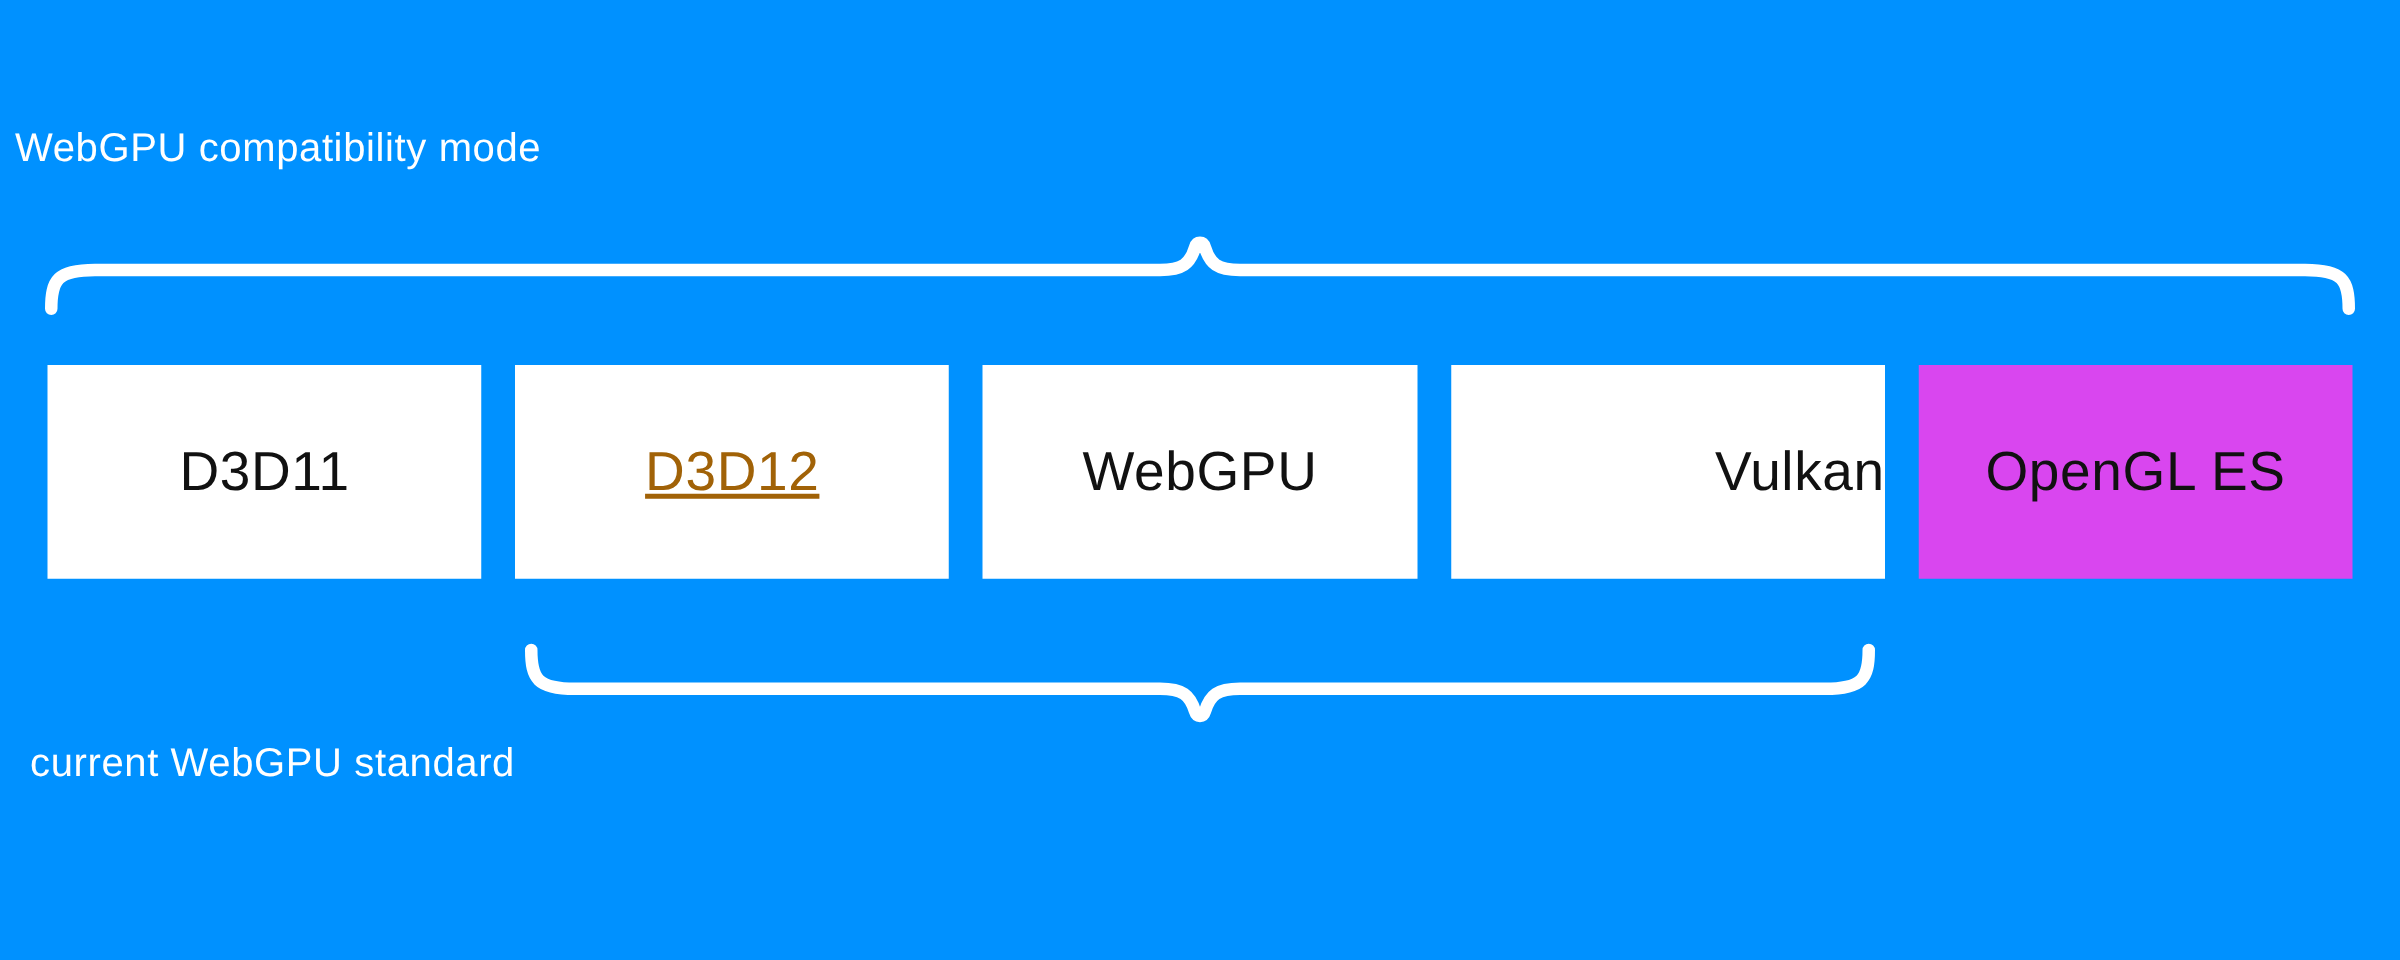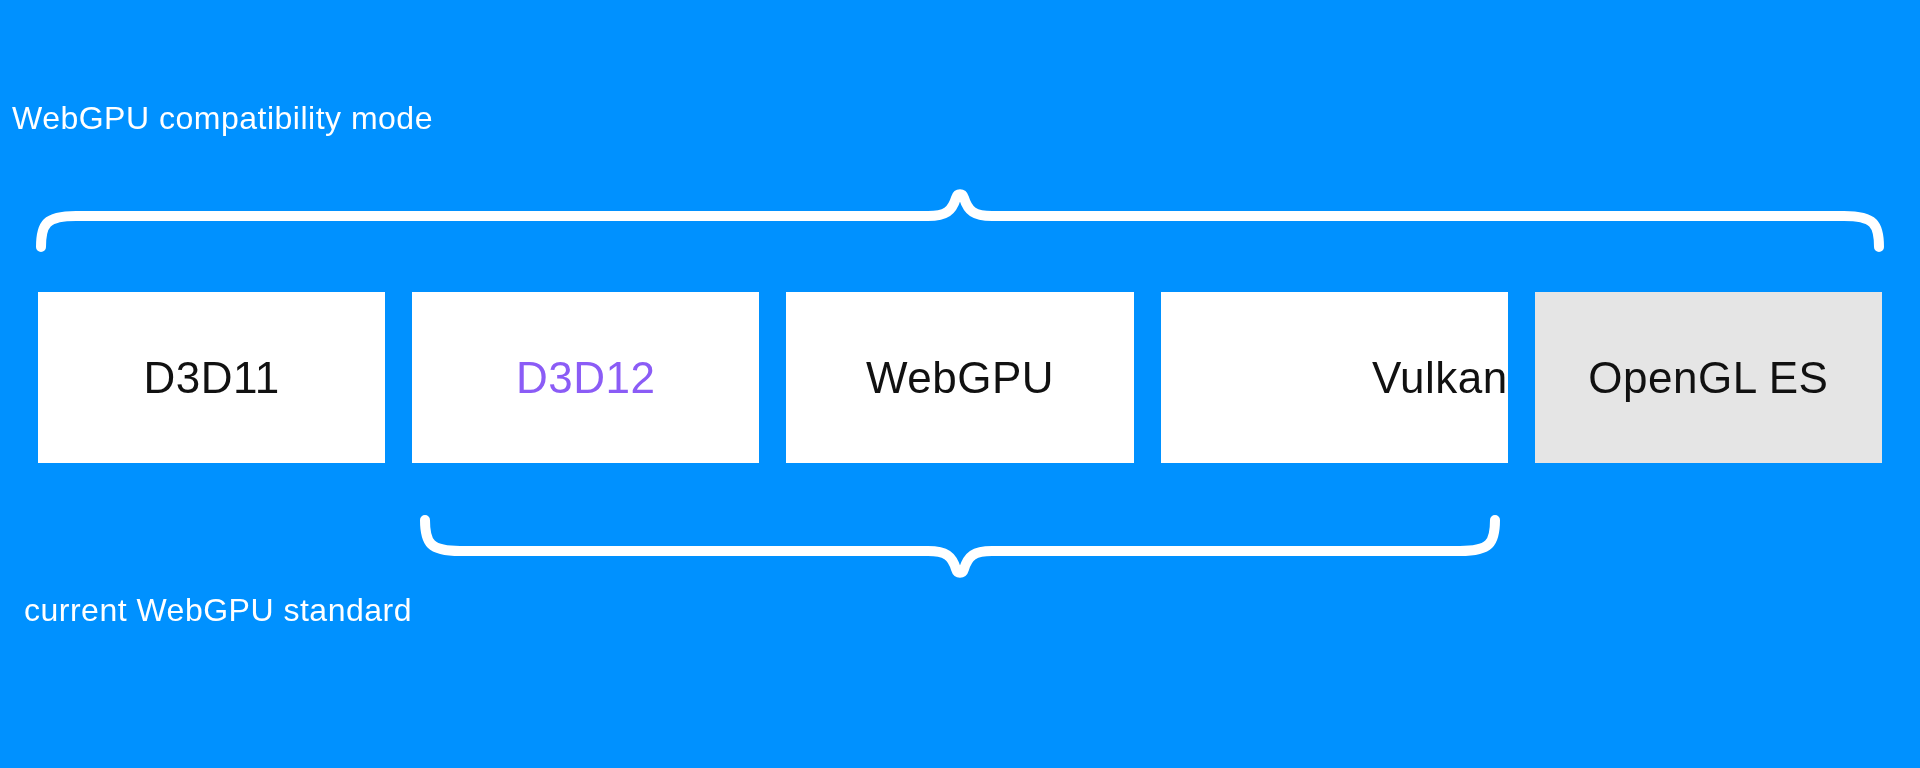--- a/index.html
+++ b/index.html
@@ -74,29 +74,29 @@
              C 932 27 938 32 956 32
              L 1808 32
              C 1838 32 1843 40 1843 63" fill="none" stroke-width="10" stroke-linecap="round" stroke-linejoin="round" stroke="#ffffff"></path>
   </svg>
 
   <div class="box-row">
     <div class="api-box" style="background: rgb(255, 255, 255);">
       <span style="color: rgb(17, 17, 17);">D3D11</span>
     </div>
     <div class="api-box" style="background: rgb(255, 255, 255);">
-      <span style="color: #8b5cf6;">D3D12</span>
+      <span style="color: #a16207; text-decoration: underline;">D3D12</span>
     </div>
     <div class="api-box" style="background: rgb(255, 255, 255);">
       <span style="color: rgb(17, 17, 17);">WebGPU</span>
     </div>
     <div class="api-box" style="background: rgb(255, 255, 255); justify-content: flex-end;">
       <span style="color: rgb(17, 17, 17);">Vulkan</span>
     </div>
-    <div class="api-box" style="background: #e5e5e5;">
+    <div class="api-box" style="background: #d946ef;">
       <span style="color: rgb(17, 17, 17);">OpenGL ES</span>
     </div>
   </div>
 
   <svg class="brace brace-bottom" width="1080" height="72" viewBox="0 0 1080 72" aria-hidden="true">
     <path d="M 5 6
              C 5 29 10 37 40 37
              L 508 37
              C 526 37 532 42 536 55
              C 537.5 60 542.5 60 544 55

